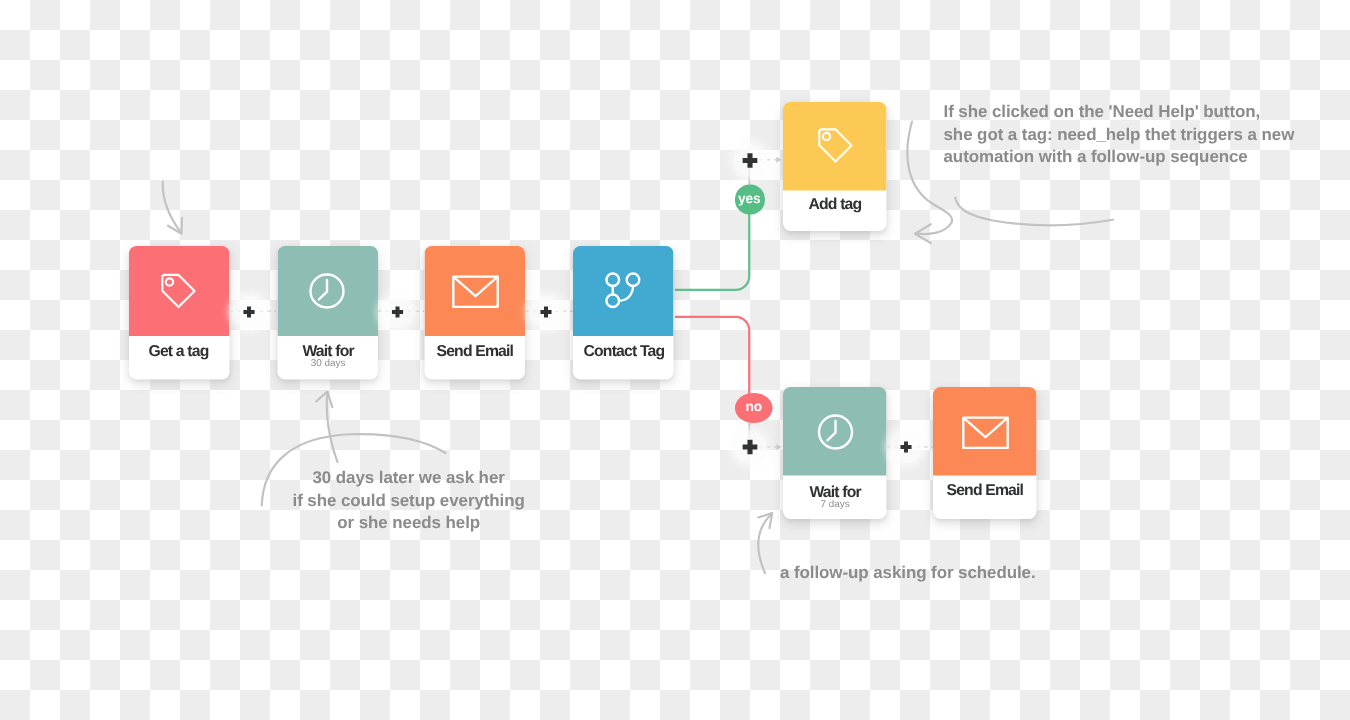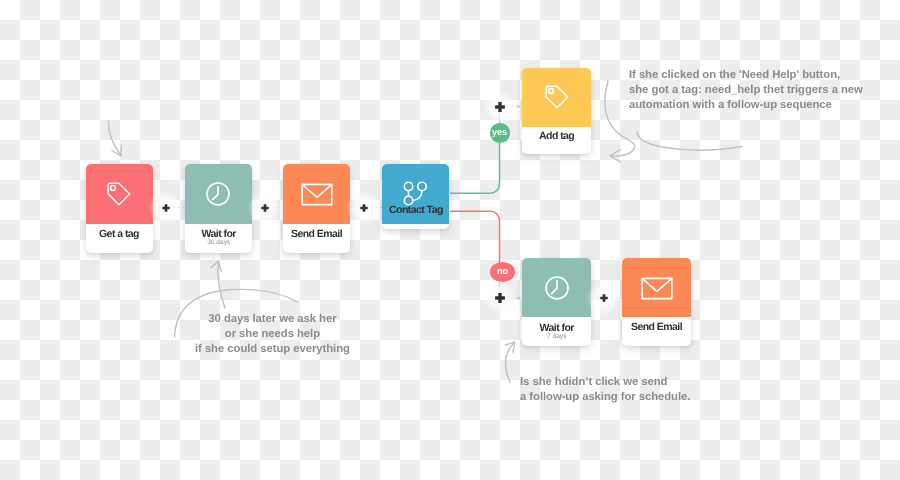--- a/index.html
+++ b/index.html
@@ -115,21 +115,21 @@
           <rect x="1.2" y="3.4" width="29.6" height="20.2"></rect>
           <path d="M1.6 3.8 L16 16.4 L30.4 3.8"></path>
         </g>
       </svg>
     </div>
     <div class="foot single" style="height:29px;">
       <div class="title">Send Email</div>
     </div>
   </div>
 
-  <div class="card" style="left:381.7px;top:163.7px;width:67.5px;height:65px;">
+  <div class="card" style="left:381.7px;top:163.7px;width:67.5px;height:89px;">
     <div class="head" style="height:60px;background:#42aad0;">
       <svg width="30" height="30" viewBox="0 0 30 30">
         <g fill="none" stroke="#ffffff" stroke-width="1.6" stroke-linecap="round">
           <circle cx="8.5" cy="7.5" r="4.2"></circle>
           <circle cx="22" cy="7.5" r="4.2"></circle>
           <circle cx="8.5" cy="21.5" r="4.2"></circle>
           <path d="M8.5 11.7 V17.3"></path>
           <path d="M22 11.7 C22 17.6 18 21.5 12.7 21.5"></path>
         </g>
       </svg>
@@ -216,17 +216,17 @@
   <div class="badge" style="left:490px;top:123px;width:19.5px;height:19.5px;background:#56be85;">
     <span>yes</span>
   </div>
   <div class="badge" style="left:490px;top:262px;width:25px;height:19.5px;background:#fc6f75;">
     <span>no</span>
   </div>
 
 
   <div class="note" style="left:629px;top:68px;"><div>If she clicked on the 'Need Help' button,</div><div>she got a tag: need_help thet triggers a new</div><div>automation with a follow-up sequence</div></div>
 
-  <div class="note" style="left:195px;top:312px;text-align:center;"><div>30 days later we ask her</div><div>or she needs help</div><div>if she could setup everything</div></div>
-
-  <div class="note" style="left:520px;top:375px;"><div>Is she hdidn’t click we send</div><div>a follow-up asking for schedule.</div></div>
+  <div class="note" style="left:195px;top:312px;text-align:center;"><div>30 days later we ask her</div><div>if she could setup everything</div><div>or she needs help</div></div>
+
+  <div class="note" style="left:520px;top:375px;"><div>a follow-up asking for schedule.</div></div>
 
 </div>
 
 </body></html>

